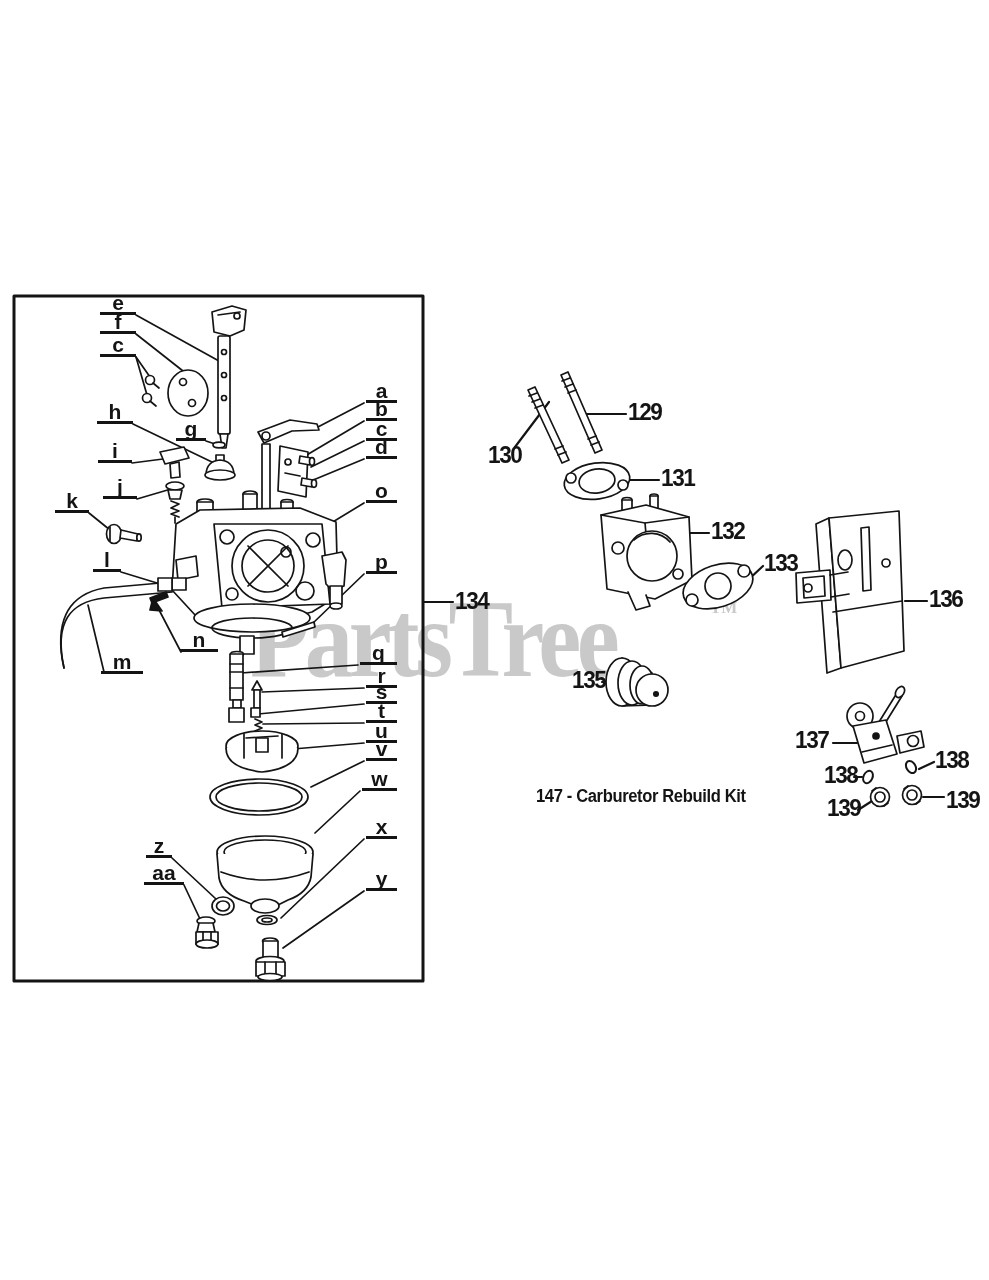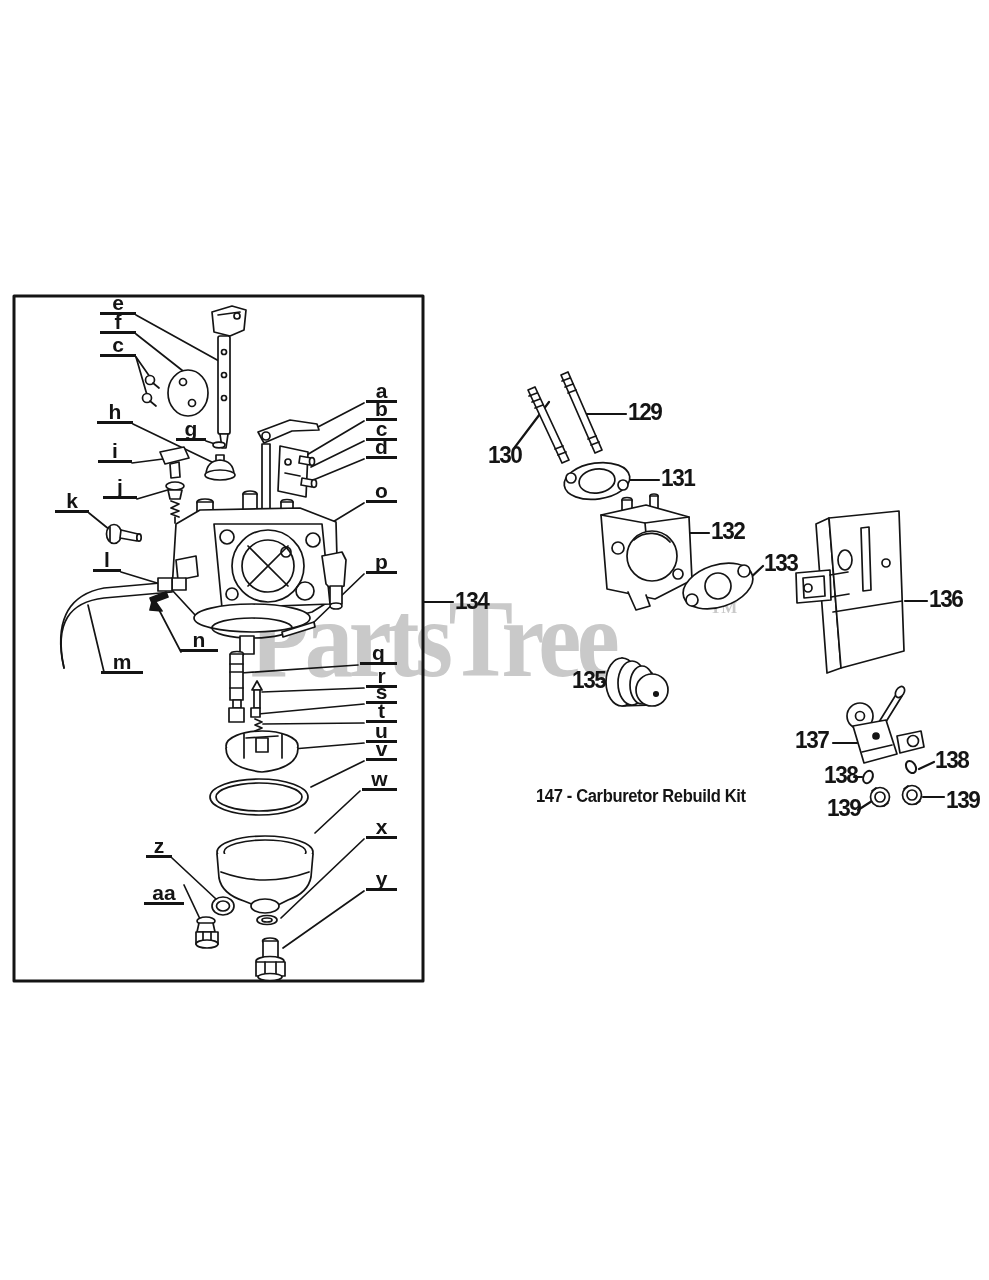--- a/index.html
+++ b/index.html
@@ -385,21 +385,21 @@
   <span class="lc" style="left:360px;top:642px;width:37px">q</span>
   <span class="lc" style="left:366px;top:665px;width:31px">r</span>
   <span class="lc" style="left:366px;top:681px;width:31px">s</span>
   <span class="lc" style="left:366px;top:700px;width:31px">t</span>
   <span class="lc" style="left:366px;top:720px;width:31px">u</span>
   <span class="lc" style="left:366px;top:738px;width:31px">v</span>
   <span class="lc" style="left:362px;top:768px;width:35px">w</span>
   <span class="lc" style="left:366px;top:816px;width:31px">x</span>
   <span class="lc" style="left:366px;top:868px;width:31px">y</span>
   <span class="lc" style="left:146px;top:835px;width:26px">z</span>
-  <span class="lc" style="left:144px;top:882px;width:40px">aa</span>
+  <span class="lc" style="left:144px;top:862px;width:40px">aa</span>
 
   <span class="nc" style="left:628px;top:400px">129</span>
   <span class="nc" style="left:488px;top:443px">130</span>
   <span class="nc" style="left:661px;top:466px">131</span>
   <span class="nc" style="left:711px;top:519px">132</span>
   <span class="nc" style="left:764px;top:551px">133</span>
   <span class="nc" style="left:455px;top:589px">134</span>
   <span class="nc" style="left:572px;top:668px">135</span>
   <span class="nc" style="left:929px;top:587px">136</span>
   <span class="nc" style="left:795px;top:728px">137</span>

